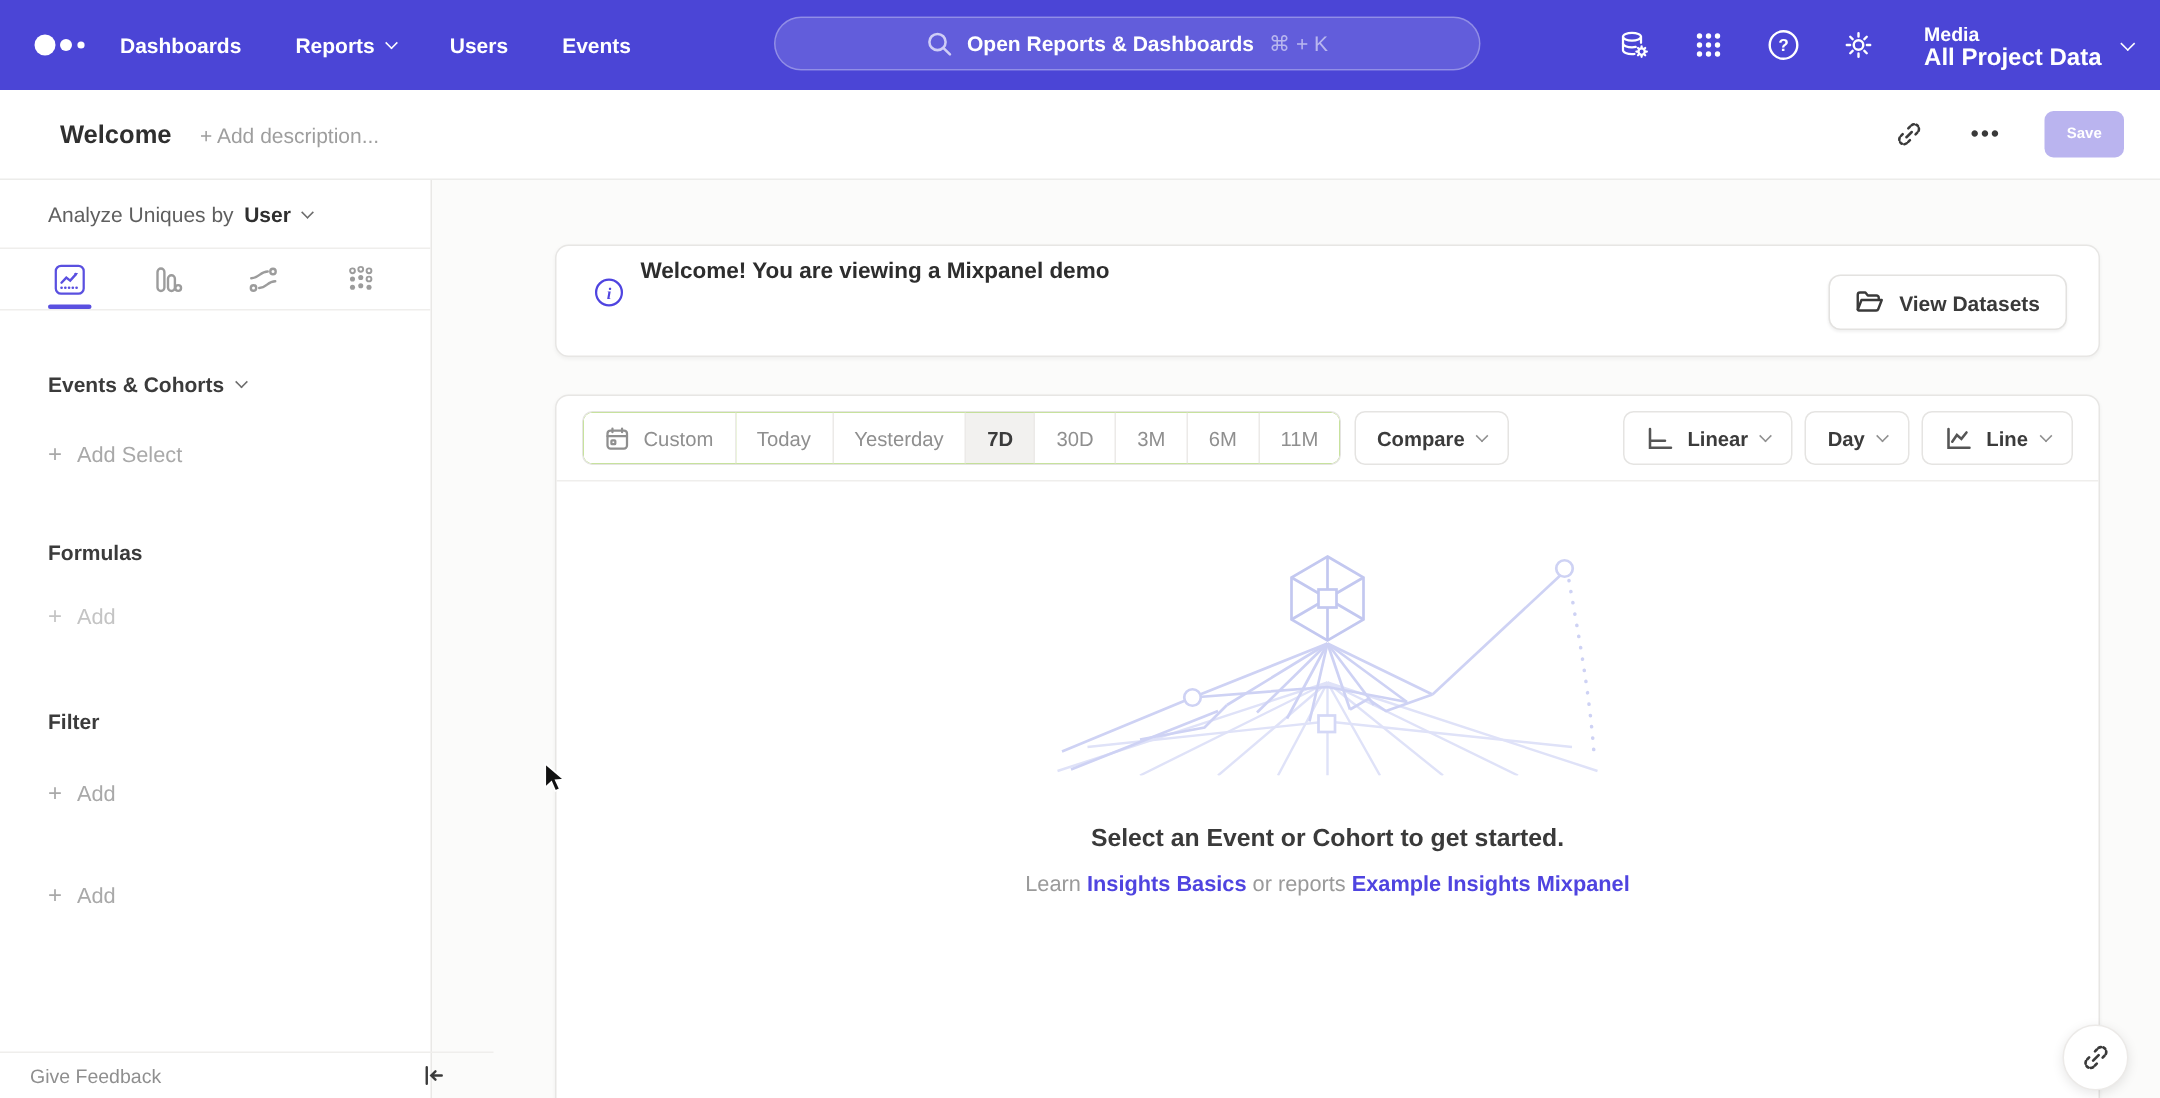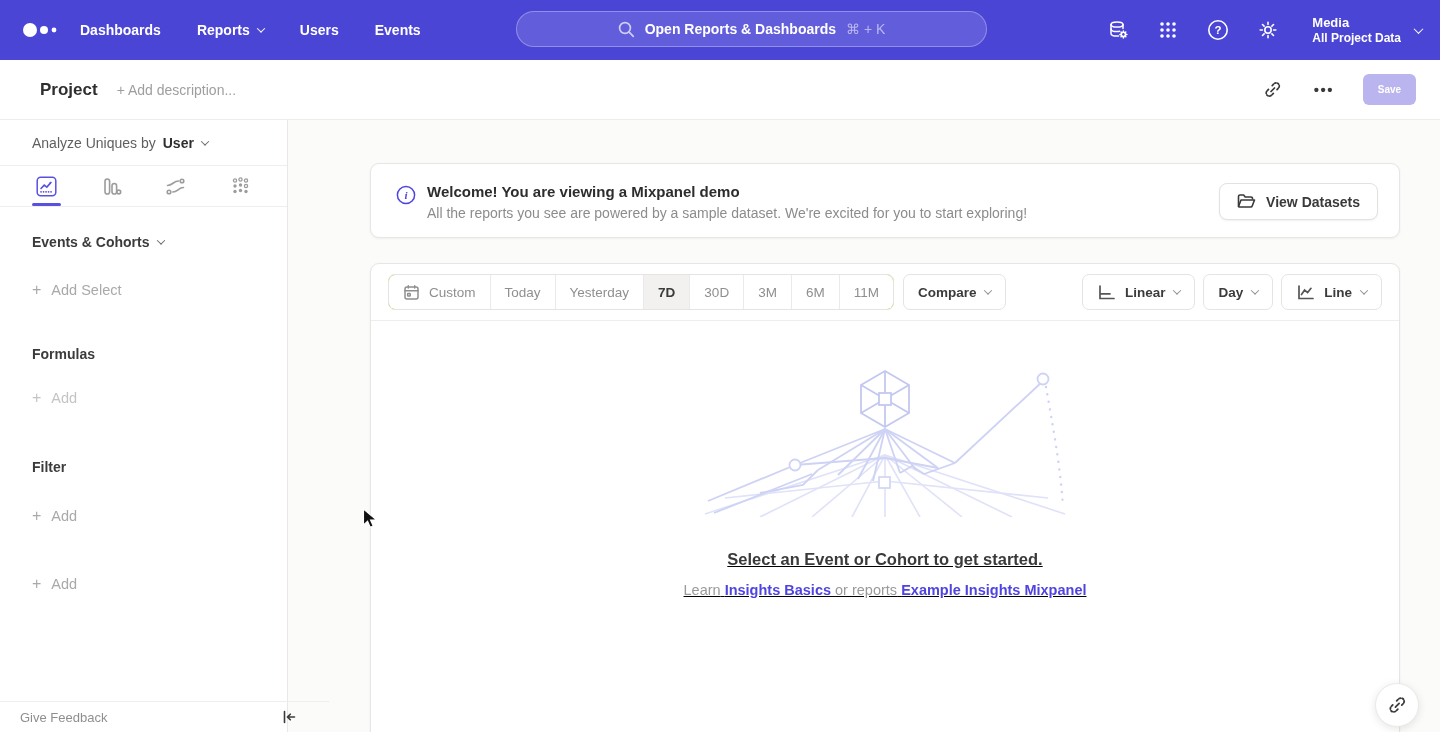--- a/index.html
+++ b/index.html
@@ -12,21 +12,21 @@
   .logo { width:46px; margin-left:22px; display:flex; align-items:center; gap:5px; cursor:pointer; }
   .nav-items { display:flex; align-items:center; gap:36px; margin-left:12px; }
   .nav-item { font-size:14px; font-weight:600; color:#fff; display:flex; align-items:center; gap:8px; cursor:pointer; }
   .searchbar { position:absolute; left:516px; top:11px; width:471px; height:36px; border-radius:18px; background:rgba(255,255,255,.13); border:1px solid rgba(255,255,255,.30); display:flex; align-items:center; justify-content:center; gap:10px; font-size:14px; cursor:text; }
   .searchbar .ph { color:#fff; font-weight:600; }
   .searchbar .sc { color:rgba(255,255,255,.55); font-weight:400; }
   .nav-right { position:absolute; right:18px; top:0; height:60px; display:flex; align-items:center; gap:26px; }
   .nav-icon { width:24px; height:24px; display:flex; align-items:center; justify-content:center; cursor:pointer; }
   .project-switch { display:flex; align-items:center; gap:14px; cursor:pointer; margin-left:6px; }
   .project-name { font-size:13px; font-weight:700; line-height:17px; }
-  .project-scope { font-size:12px; font-weight:600; line-height:15px; }
+  .project-scope { font-size:16px; font-weight:600; line-height:15px; }
 
   
   .rep-header { position:absolute; left:0; top:60px; width:1440px; height:60px; background:#fff; border-bottom:1px solid #ececea; display:flex; align-items:center; }
   .rep-title { margin-left:40px; font-size:17px; font-weight:700; color:#2f2f2f; cursor:text; }
   .rep-desc { margin-left:19px; font-size:14px; color:#9e9e9e; cursor:text; }
   .rep-actions { position:absolute; right:24px; display:flex; align-items:center; gap:26px; }
   .icon-btn { width:26px; height:26px; display:flex; align-items:center; justify-content:center; color:#3a3a3a; cursor:pointer; }
   .more-dots { font-size:15px; letter-spacing:1.5px; font-weight:700; color:#3a3a3a; }
   .save-btn { width:53px; height:31px; border:none; border-radius:6px; background:#bab4ef; color:#fff; font-size:10px; font-weight:600; font-family:inherit; }
 
@@ -46,36 +46,36 @@
   .add-metric { color:#a9a9a9; }
   .add-dim { color:#c4c4c4; }
   .sb-footer { position:absolute; left:0; bottom:0; width:329px; height:31px; border-top:1px solid #efeeec; display:flex; align-items:center; justify-content:space-between; padding:0 32px 0 20px; }
   .feedback { font-size:13px; color:#8f8f8f; cursor:pointer; }
   .collapse { color:#3a3a3a; cursor:pointer; display:flex; }
 
   
   .main { position:absolute; left:331px; top:120px; width:1109px; height:612px; background:#fbfbfa; }
   .banner { position:absolute; left:39px; top:43px; width:1030px; height:75px; background:#fff; border:1px solid #e7e6e4; border-radius:9px; box-shadow:0 1px 3px rgba(0,0,0,.05); display:flex; align-items:flex-start; }
   .banner-info { margin:21px 0 0 25px; flex:none; }
-  .banner-text { margin:17px 0 0 11px; }
+  .banner-text { margin:6px 0 0 11px; }
   .banner-title { font-size:15px; font-weight:700; color:#2d2d2d; line-height:21px; }
   .banner-sub { font-size:14px; color:#8c8c8c; line-height:22px; }
   .datasets-btn { position:absolute; right:21px; top:19px; height:37px; padding:0 17px; background:#fff; border:1px solid #e3e2e0; border-radius:8px; box-shadow:0 1px 2px rgba(0,0,0,.06); display:flex; align-items:center; gap:10px; font-size:14px; font-weight:700; color:#3a3a3a; font-family:inherit; cursor:pointer; }
 
   .report-card { position:absolute; left:39px; top:143px; width:1030px; height:600px; background:#fff; border:1px solid #e7e6e4; border-radius:9px 9px 0 0; box-shadow:0 1px 3px rgba(0,0,0,.05); }
   .toolbar { height:57px; border-bottom:1px solid #efeeec; display:flex; align-items:center; padding:0 17px; }
   .seg-group { display:flex; align-items:stretch; height:36px; border:1px solid #e5e4e2; border-radius:7px; overflow:hidden; background:#84cc16; }
   .seg { display:flex; align-items:center; gap:9px; padding:0 14px; font-size:13.5px; color:#8f8f8f; border-right:1px solid #eceae8; cursor:pointer; background:#fff; white-space:nowrap; }
   .seg:last-child { border-right:none; }
   .seg.sel { background:#f2f1ef; color:#3b3b3b; font-weight:700; }
   .tb-btn { height:36px; display:flex; align-items:center; gap:9px; padding:0 14px; border:1px solid #e5e4e2; border-radius:7px; background:#fff; font-size:13.5px; color:#3b3b3b; font-weight:600; cursor:pointer; white-space:nowrap; }
   .tb-btn .chev { color:#8f8f8f; }
   .tb-right { margin-left:auto; display:flex; gap:8px; }
 
-  .empty-wrap { display:flex; flex-direction:column; align-items:center;text-decoration:underline; }
+  .empty-wrap { display:flex; flex-direction:column; align-items:center; }
   .illustration { margin-top:46px; }
   .empty-title { margin-top:33px; font-size:16.5px; font-weight:700; color:#3a3a3a; }
   .empty-links { margin-top:13px; font-size:14.5px; color:#9a9a9a; }
   .empty-links a { color:#4f44e0; font-weight:600; text-decoration:none; cursor:pointer; }
 
   .fab { position:absolute; right:21px; bottom:5px; width:44px; height:44px; border-radius:50%; background:#fff; border:1px solid #eceae8; box-shadow:0 2px 8px rgba(0,0,0,.10); display:flex; align-items:center; justify-content:center; cursor:pointer; z-index:30; }
 
   .cursor { position:absolute; left:362px; top:508px; z-index:40; pointer-events:none; }
 </style>
 </head>
@@ -151,21 +151,21 @@
       <span>
         <div class="project-name">Media</div>
         <div class="project-scope">All Project Data</div>
       </span>
       <span class="chev" style="width:7px;height:7px;"></span>
     </span>
   </div>
 </div>
 
 <div class="rep-header">
-  <span class="rep-title">Project</span>
+  <span class="rep-title">Welcome</span>
   <span class="rep-desc">+ Add description...</span>
   <div class="rep-actions">
     <span class="icon-btn">
       <svg width="19" height="19" viewBox="0 0 19 19" fill="none" stroke="#3a3a3a" stroke-width="1.7" stroke-linecap="round">
         <path d="M8 11.5 11.5 8"></path>
         <path d="M9.2 5.6l1.8-1.8a3.1 3.1 0 0 1 4.4 4.4l-1.8 1.8" stroke-dasharray="1.6 1.5"></path>
         <path d="M10.3 13.4l-1.8 1.8a3.1 3.1 0 0 1-4.4-4.4l1.8-1.8" stroke-dasharray="1.6 1.5"></path>
       </svg>
     </span>
     <span class="icon-btn more-dots">•••</span>
@@ -216,21 +216,21 @@
           <circle cx="5" cy="10" r="1.7"></circle>
             <circle cx="10.5" cy="9" r="1.7"></circle>
             <circle cx="5" cy="15.5" r="1.7"></circle>
             <circle cx="10.5" cy="14.5" r="1.7"></circle>
             <circle cx="16" cy="15.5" r="1.7"></circle>
         </g>
       </svg>
     </span>
   </div>
 
-  <div class="sb-section" style="margin-top:27px;text-align:right;">
+  <div class="sb-section" style="margin-top:41px;text-align:right;">
     <div class="sb-title">
       <span>Events &amp; Cohorts</span>
       <span class="chev"></span>
     </div>
     <div class="add-link add-metric" style="margin-top:31px;">
       <span class="add-plus">+</span>
       <span>Add Select</span>
     </div>
   </div>
 
@@ -275,21 +275,20 @@
 
   <div class="banner">
     <span class="banner-info">
       <svg width="20" height="20" viewBox="0 0 20 20">
           <circle cx="10" cy="10" r="8.6" fill="none" stroke="#4f44e0" stroke-width="1.5"></circle>
           <text x="10" y="14.2" text-anchor="middle" font-size="11" font-weight="bold" fill="#4f44e0" font-family="Liberation Serif,serif" font-style="italic">i</text>
         </svg>
     </span>
     <span class="banner-text">
       <div class="banner-title">Welcome! You are viewing a Mixpanel demo</div>
-      <div class="banner-sub">All the reports you see are powered by a sample dataset. We're excited for you to start exploring!</div>
     </span>
     <button class="datasets-btn">
       <svg width="19" height="17" viewBox="0 0 19 17" fill="none" stroke="#3a3a3a" stroke-width="1.6" stroke-linejoin="round">
         <path d="M1.5 13.5v-10a1.5 1.5 0 0 1 1.5-1.5h3.6l1.6 2h5.8a1.5 1.5 0 0 1 1.5 1.5v1"></path>
         <path d="M1.5 13.5 4 7h13.5l-2.3 6a1.5 1.5 0 0 1-1.4 1H2.2a.9.9 0 0 1-.7-.5z"></path>
       </svg>
       <span>View Datasets</span>
     </button>
   </div>
 

